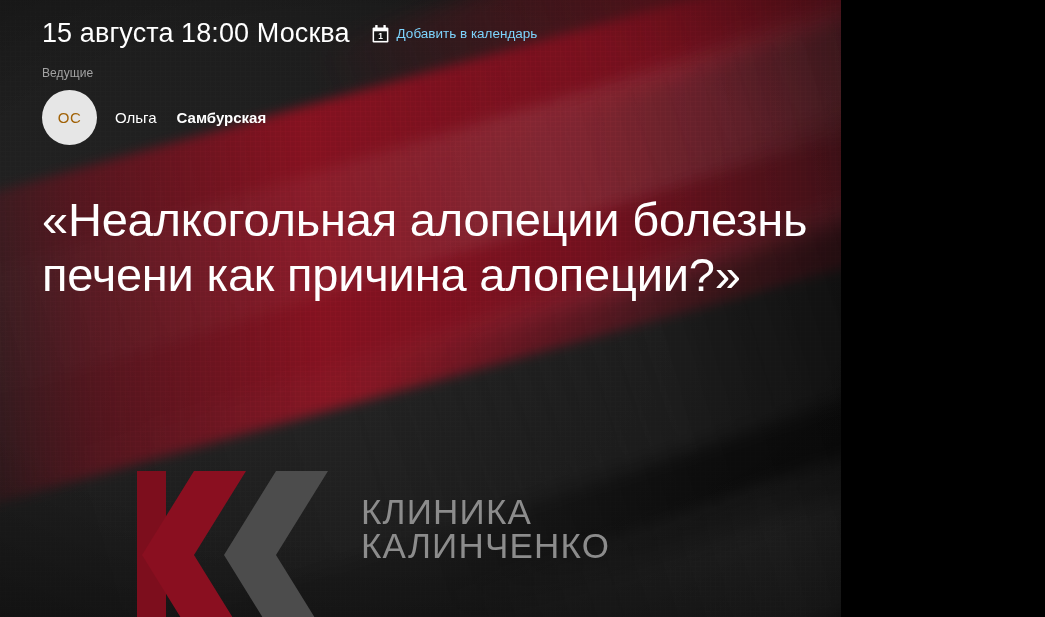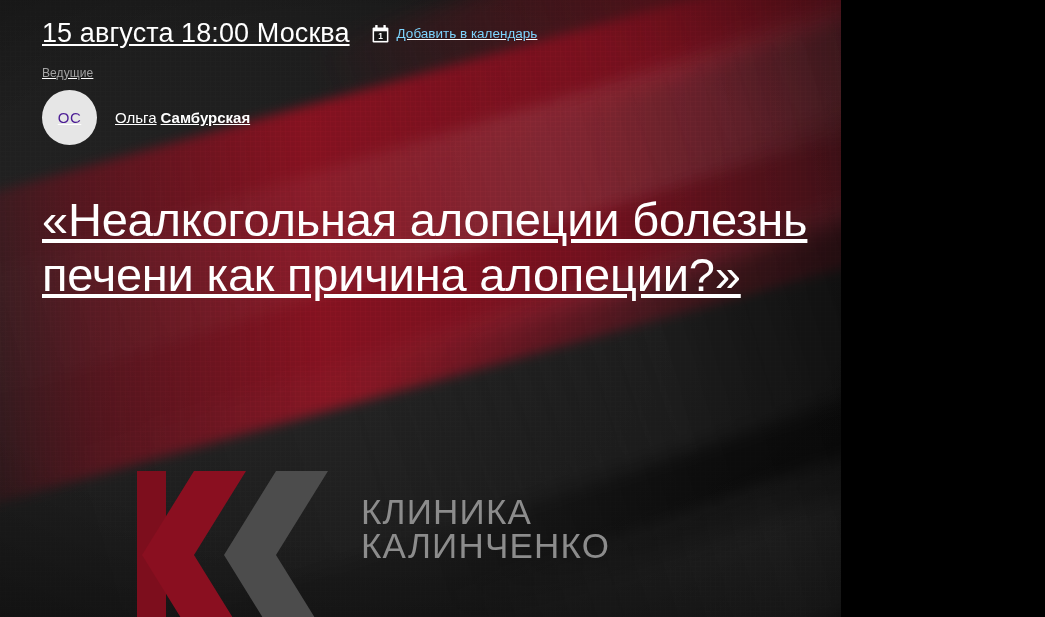--- a/index.html
+++ b/index.html
@@ -14,21 +14,20 @@
 
   
   .banner {
     position: relative;
     width: 841px;
     height: 617px;
     overflow: hidden;
     background: #161616;
     color: #ffffff;
     isolation: isolate;
-    text-decoration: underline;
   }
 
   
   .bg-base {
     position: absolute;
     inset: 0;
     background:
       radial-gradient(135% 110% at 18% 42%, #242424 0%, #1c1c1c 38%, #141414 70%, #0d0d0d 100%);
     z-index: 0;
   }
@@ -223,30 +222,30 @@
     border-radius: 50%;
     background: #e6e6e6;
     display: flex;
     align-items: center;
     justify-content: center;
     flex: none;
   }
   .avatar-initials {
     font-size: 15px;
     font-weight: 400;
-    color: #4c1d95;
+    color: #a16207;
     letter-spacing: 0.5px;
   }
   .host-name {
     font-size: 15px;
     color: #ffffff;
     white-space: nowrap;
   }
   .host-name .first { font-weight: 400; margin-top: 16px; }
-  .host-name .last  { font-weight: 700; margin-left: 4px; }
+  .host-name .last  { font-weight: 700; margin-left: 20px; }
 
   
   .event-title {
     margin-top: 48px;
     font-size: 47px;
     line-height: 1.16;
     font-weight: 300;
     color: #ffffff;
     letter-spacing: -0.2px;
     max-width: 940px;

